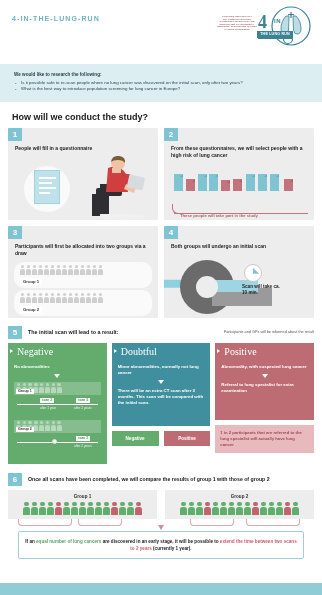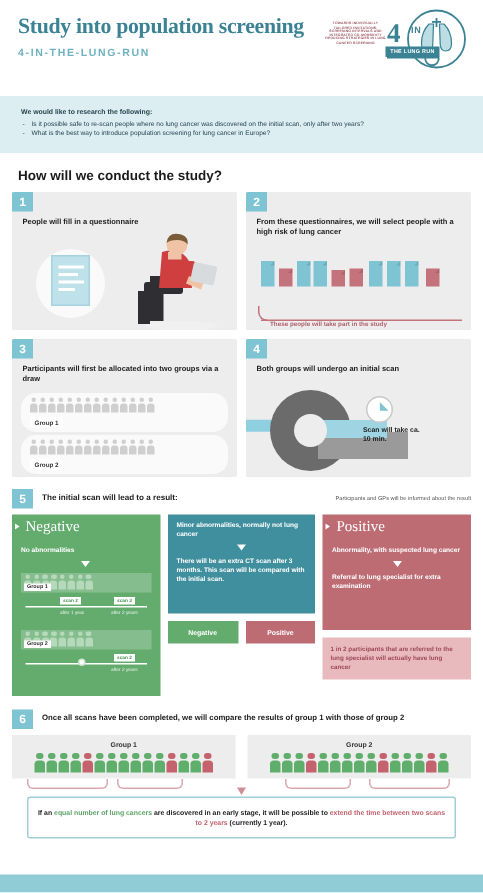--- a/index.html
+++ b/index.html
@@ -169,21 +169,20 @@
   .hl-red { color:#c4626d; } .hl-grn { color:#5da368; }
   .footer { position:absolute; left:0; bottom:0; width:100%; height:12px; background:#8fccd6; }
 </style>
 </head>
 <body>
 
 <div class="page">
 
   <div class="header">
     <div class="title-serif">
-      <div>Study into population screening</div>
     </div>
     <div class="subtitle">4-IN-THE-LUNG-RUN</div>
 
     <div class="logo">
       <svg width="98" height="42" viewBox="0 0 98 42">
         <circle cx="75" cy="20" r="19" fill="none" stroke="#3a8294" stroke-width="1.2"></circle>
         <path d="M70 10 q-5 5 -5 13 q0 5 4 5 q3 0 3.5-4 l.5-14z" fill="#bcdde4" stroke="#3a8294" stroke-width=".8"></path>
         <path d="M80 10 q5 5 5 13 q0 5 -4 5 q-3 0 -3.5-4 l-.5-14z" fill="#bcdde4" stroke="#3a8294" stroke-width=".8"></path>
         <rect x="74.4" y="6" width="1.2" height="6" fill="#3a8294"></rect>
         <rect x="72" y="8" width="6" height="1.2" fill="#3a8294"></rect>
@@ -496,20 +495,21 @@
           <div class="tl-tag">Group 2</div>
           <div class="tl-line"></div>
           <div class="dot" style="left:38px"></div>
           <div class="scan-chip" style="left:62px">scan 2</div>
           <div class="scan-when" style="left:60px">after 2 years</div>
         </div>
       </div>
     </div>
 
     <div class="col">
+      <div class="col-head dbt">Doubtful</div>
       <div class="col-body dbt" style="height:66px">
         <div class="col-sub">Minor abnormalities, normally not lung cancer</div>
         <div class="col-arrow-d"></div>
         <div class="col-body2">There will be an extra CT scan after 3 months. This scan will be compared with the initial scan.</div>
       </div>
       <div class="sub-boxes">
         <div class="sub-box neg">Negative</div>
         <div class="sub-box pos">Positive</div>
       </div>
     </div>

